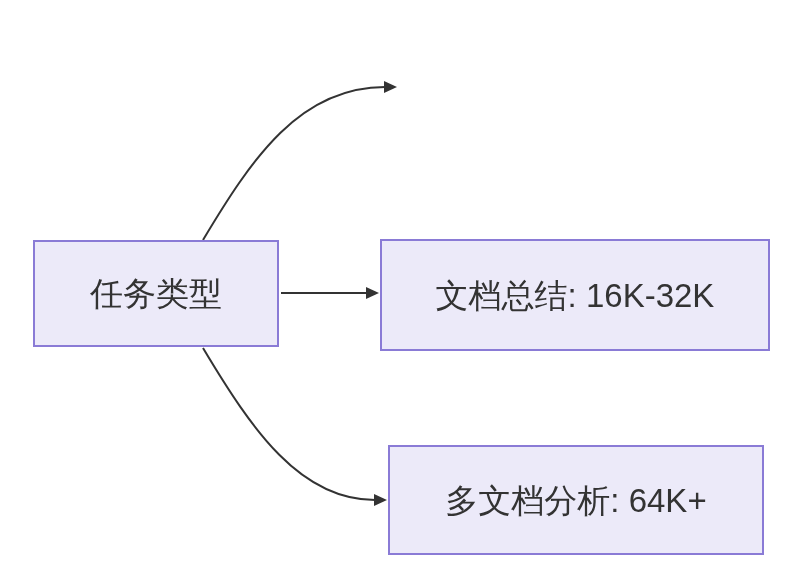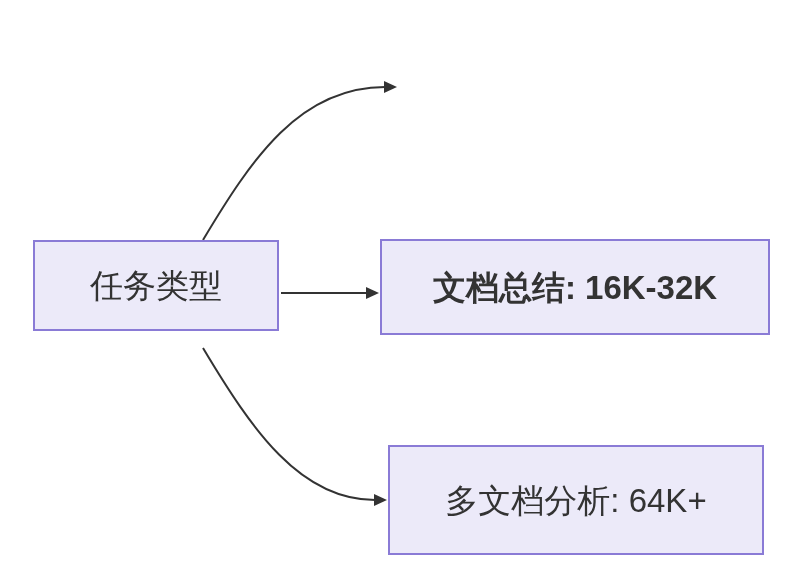--- a/index.html
+++ b/index.html
@@ -41,23 +41,23 @@
     align-items: center;
     justify-content: center;
     background: var(--node-fill);
     border: 2px solid var(--node-border);
     color: var(--text);
     font-size: 33px;
     line-height: 1;
     text-align: center;
     white-space: nowrap;
   }
-  .node-root   { left: 33px;  top: 240px; width: 246px; height: 91px; justify-content: center; }
+  .node-root   { left: 33px;  top: 240px; width: 246px; height: 107px; justify-content: center; }
   .node-top    { left: 398px; top: 32px;  width: 356px; height: 108px; }
-  .node-middle { left: 380px; top: 239px; width: 390px; height: 96px; font-weight: bold; }
+  .node-middle { left: 380px; top: 239px; width: 390px; height: 112px; }
   .node-bottom { left: 388px; top: 445px; width: 376px; height: 110px; justify-content: center; }
 </style>
 </head>
 <body>
 
 <div class="canvas">
 
   <svg class="edges" viewBox="0 0 787 572" aria-hidden="true">
     <defs>
       <marker id="arrowhead" markerUnits="userSpaceOnUse" markerWidth="14" markerHeight="12" refX="1" refY="6" orient="auto">

